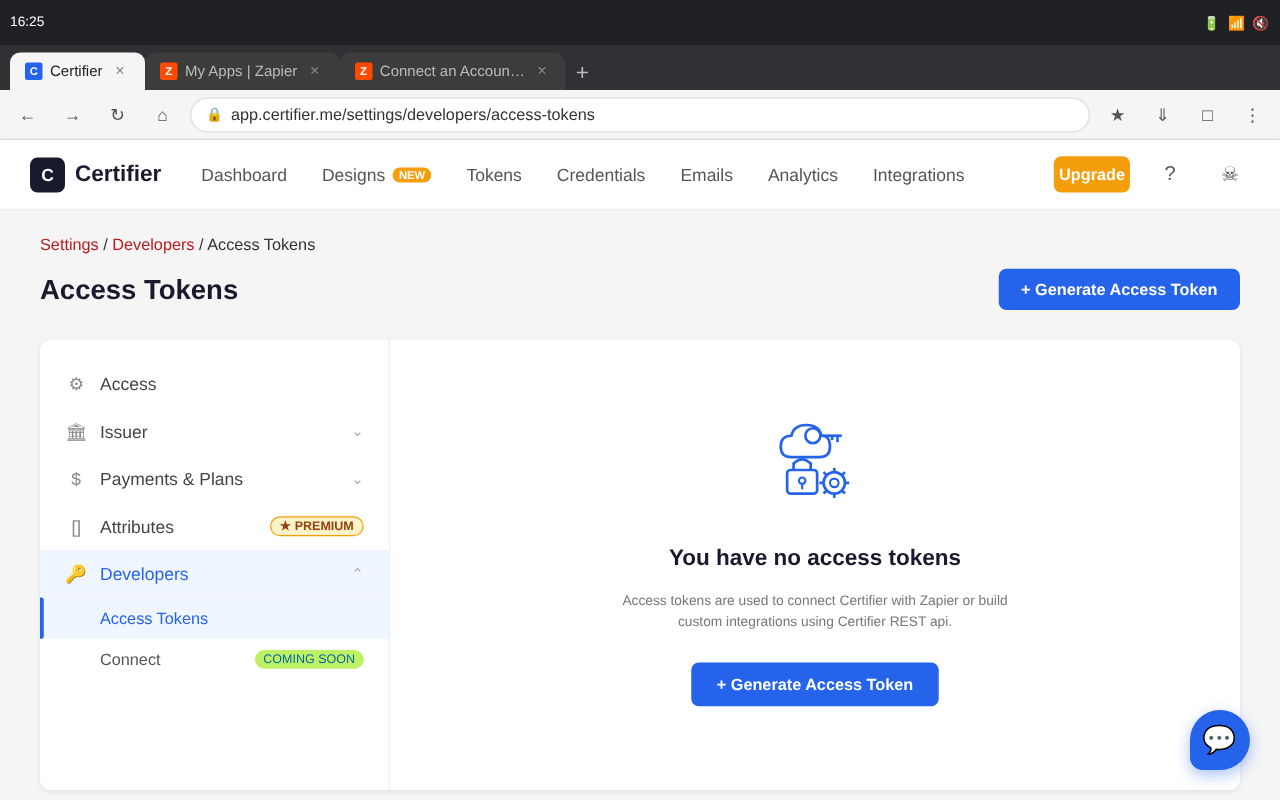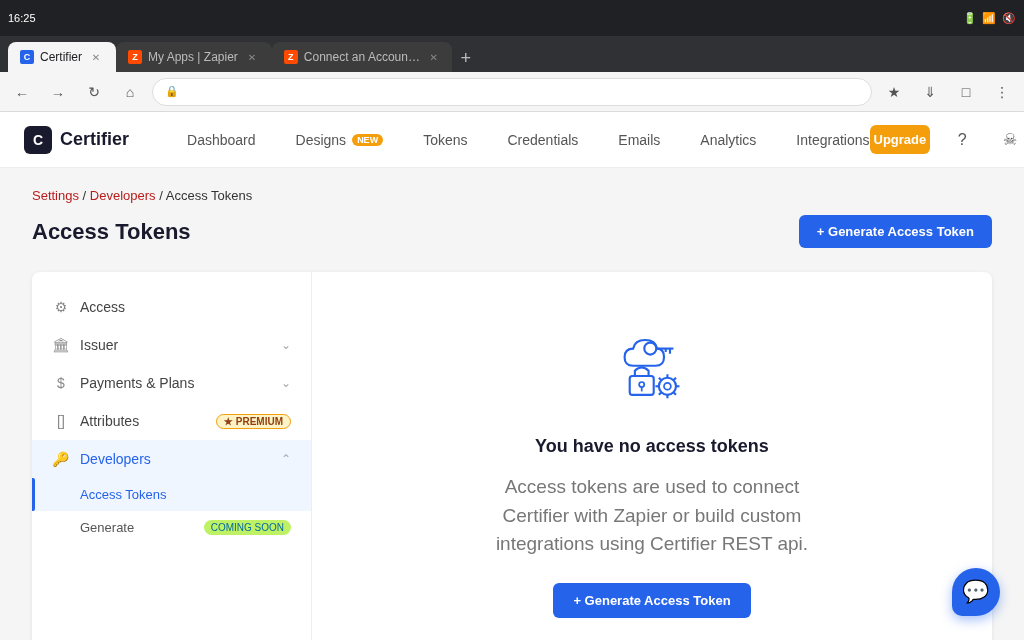--- a/index.html
+++ b/index.html
@@ -136,24 +136,23 @@
       width: 28px; height: 28px;
       background: #1a1a2e;
       border-radius: 6px;
       display: flex; align-items: center; justify-content: center;
       color: white;
       font-size: 14px;
       font-weight: bold;
     }
     .nav-links {
       display: flex;
-      gap: 40px;
+      gap: 28px;
       align-items: center;
       flex: 1;
-      margin-left: 26px;
     }
     .nav-link {
       color: #555;
       text-decoration: none;
       font-size: 14px;
       cursor: pointer;
       display: flex;
       align-items: center;
       gap: 6px;
     }
@@ -339,21 +338,21 @@
     .empty-icon {
       width: 120px;
       height: 100px;
     }
     .empty-title {
       font-size: 18px;
       font-weight: 700;
       color: #1a1a2e;
     }
     .empty-desc {
-      font-size: 19px;
+      font-size: 11px;
       color: #777;
       max-width: 340px;
       line-height: 1.5;
     }
     .generate-btn-center {
       background: #2563eb;
       color: #fff;
       border: none;
       border-radius: 6px;
       padding: 10px 20px;
@@ -415,20 +414,21 @@
   <div class="tab-add">+</div>
 </div>
 
 <div class="address-bar">
   <div class="nav-btn">←</div>
   <div class="nav-btn">→</div>
   <div class="nav-btn">↻</div>
   <div class="nav-btn">⌂</div>
   <div class="address-input">
     <span class="lock-icon">🔒</span>
+    <span>app.certifier.me/settings/developers/access-tokens</span>
   </div>
   <div class="nav-btn">★</div>
   <div class="nav-btn">⇓</div>
   <div class="nav-btn">□</div>
   <div class="nav-btn">⋮</div>
 </div>
 
 <div class="app-navbar">
   <div class="brand">
     <div class="brand-icon">C</div>
@@ -515,21 +515,21 @@
           <span class="item-icon">🔑</span>
           <span>Developers</span>
           <span class="chevron">⌃</span>
         </div>
 
         <div class="sub-items">
           <div class="sub-item active">
             <span>Access Tokens</span>
           </div>
           <div class="sub-item">
-            <span>Generate</span>
+            <span>Connect</span>
             <span class="coming-soon-badge">COMING SOON</span>
           </div>
         </div>
       </div>
 
       <div class="content-area">
         <div class="empty-state">
 
           <svg class="empty-icon" viewBox="0 0 140 110" fill="none" xmlns="http://www.w3.org/2000/svg">
 

